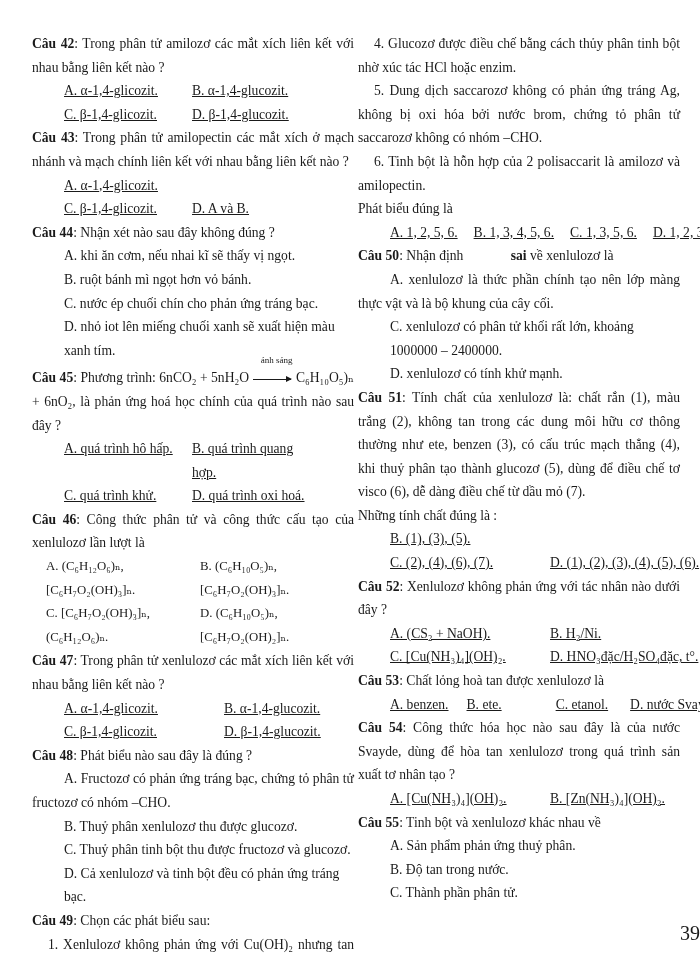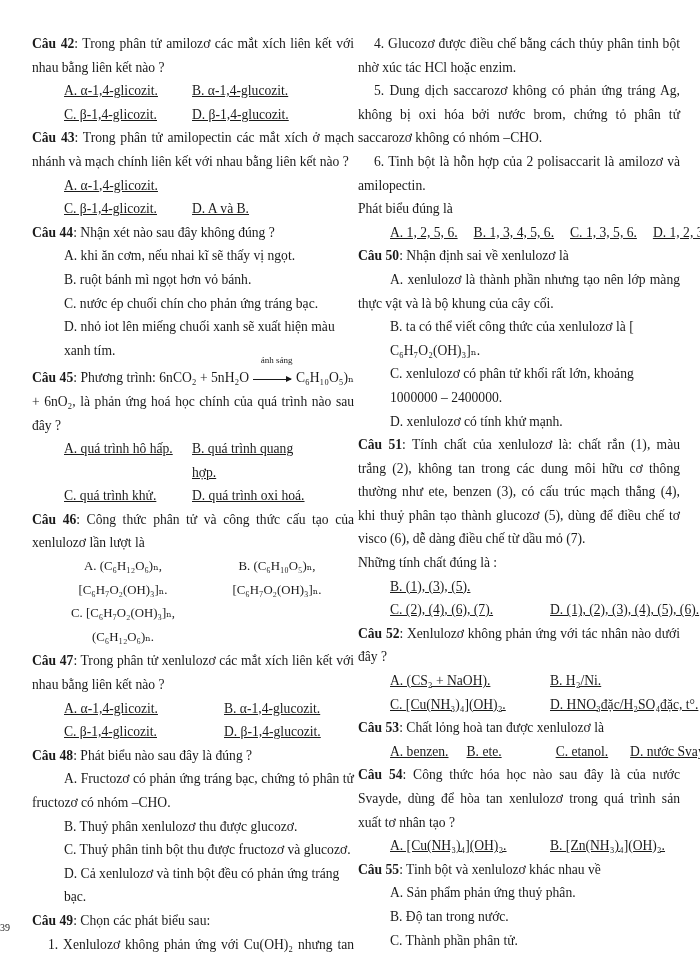--- a/index.html
+++ b/index.html
@@ -15,27 +15,27 @@
   .qlabel { font-weight: bold; }
   .opt-row { display: flex; padding-left: 32px; text-decoration: underline; }
   .opt-row .o { flex: 0 0 auto; }
   .opt-row.two .o { width: 128px; }
   .opt-row.two-wide .o { width: 160px; }
   .opt-row.four .o { margin-right: 16px; }
   .opt-line { padding-left: 32px; }
   .stmt { text-indent: 16px; text-align: justify; }
   .para-indent { text-indent: 32px; text-align: justify; }
   .formula-row { display: flex; padding-left: 14px; font-size: 12.8px; }
-  .formula-row .o { width: 154px; text-align: center; }
+  .formula-row .o { width: 154px; }
   .arrow { display: inline-block; position: relative; width: 40px; text-align: center; }
   .arrow .above { position: absolute; top: -11px; left: 0; width: 40px; font-size: 9px; line-height: 10px; text-align: right; }
   .arrow .line { display: inline-block; width: 38px; border-top: 1px solid #1a1a1a; vertical-align: middle; position: relative; }
   .arrow .line:after { content: ""; position: absolute; right: -1px; top: -4px; border-left: 6px solid #1a1a1a; border-top: 3.5px solid transparent; border-bottom: 3.5px solid transparent; }
-  .bold { font-weight: normal; }
-  .page-num { position: absolute; top: 922px; left: 0; width: 700px; text-align: left; font-size: 10px; }
+  .bold { font-weight: bold; margin-left: 44px; }
+  .page-num { position: absolute; top: 922px; left: 0; width: 700px; text-align: right; font-size: 20px; }
 </style>
 </head>
 <body>
 
 <div class="col left">
 
   <div>
     <p class="q"><span class="qlabel">Câu 42</span><span>: Trong phân tử amilozơ các mắt xích liên kết với nhau bằng liên kết nào ?</span></p>
     <div class="opt-row two">
         <span class="o">A. α-1,4-glicozit.</span>
@@ -79,20 +79,21 @@
   </div>
 
   <div>
     <p class="q"><span class="qlabel">Câu 46</span><span>: Công thức phân tử và công thức cấu tạo của xenlulozơ lần lượt là</span></p>
     <div class="formula-row">
         <span class="o">A. (C₆H₁₂O₆)ₙ, [C₆H₇O₂(OH)₃]ₙ.</span>
         <span class="o">B. (C₆H₁₀O₅)ₙ, [C₆H₇O₂(OH)₃]ₙ.</span>
       </div>
     <div class="formula-row">
         <span class="o">C. [C₆H₇O₂(OH)₃]ₙ, (C₆H₁₂O₆)ₙ.</span>
+        <span class="o">D. (C₆H₁₀O₅)ₙ, [C₆H₇O₂(OH)₂]ₙ.</span>
       </div>
   </div>
 
   <div>
     <p class="q"><span class="qlabel">Câu 47</span><span>: Trong phân tử xenlulozơ các mắt xích liên kết với nhau bằng liên kết nào ?</span></p>
     <div class="opt-row two-wide">
         <span class="o">A. α-1,4-glicozit.</span>
         <span class="o">B. α-1,4-glucozit.</span>
       </div>
     <div class="opt-row two-wide">
@@ -126,22 +127,21 @@
     <div class="opt-row four">
         <span class="o">A. 1, 2, 5, 6.</span>
         <span class="o">B. 1, 3, 4, 5, 6.</span>
         <span class="o">C. 1, 3, 5, 6.</span>
         <span class="o">D. 1, 2, 3, 6.</span>
       </div>
   </div>
 
   <div>
     <p class="q"><span class="qlabel">Câu 50</span><span>: Nhận định </span><span class="bold">sai</span><span> về xenlulozơ là</span></p>
-    <div class="para-indent">A. xenlulozơ là thành phần nhưng tạo nên lớp màng thực vật và là bộ khung của cây cối.</div>
-    <div class="opt-line">B. ta có thể viết công thức của xenlulozơ là [ C₆H₇O₂(OH)₃]ₙ.</div>
+    <div class="para-indent">A. xenlulozơ là thức phần chính tạo nên lớp màng thực vật và là bộ khung của cây cối.</div>
     <div class="opt-line">C. xenlulozơ có phân tử khối rất lớn, khoảng 1000000 – 2400000.</div>
     <div class="opt-line">D. xenlulozơ có tính khử mạnh.</div>
   </div>
 
   <div>
     <p class="q"><span class="qlabel">Câu 51</span><span>: Tính chất của xenlulozơ là: chất rắn (1), màu trắng (2), không tan trong các dung môi hữu cơ thông thường như ete, benzen (3), có cấu trúc mạch thẳng (4), khi thuỷ phân tạo thành glucozơ (5), dùng để điều chế tơ visco (6), dễ dàng điều chế từ dầu mỏ (7).</span></p>
     <div>Những tính chất đúng là :</div>
     <div class="opt-row two-wide">
         <span class="o">B. (1), (3), (5).</span>
       </div>

